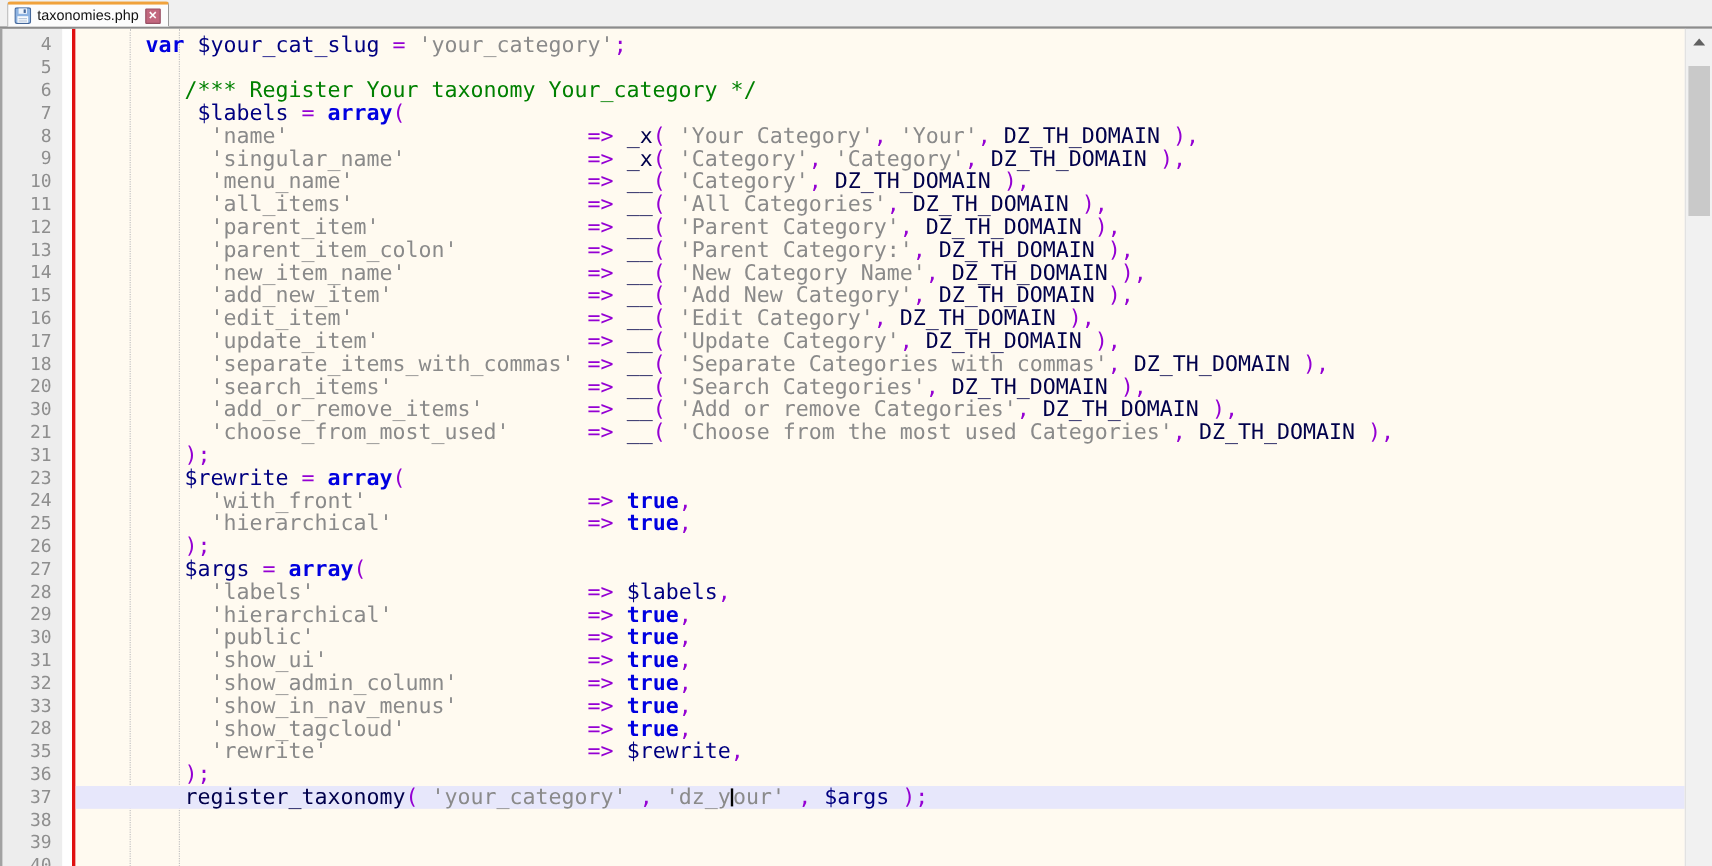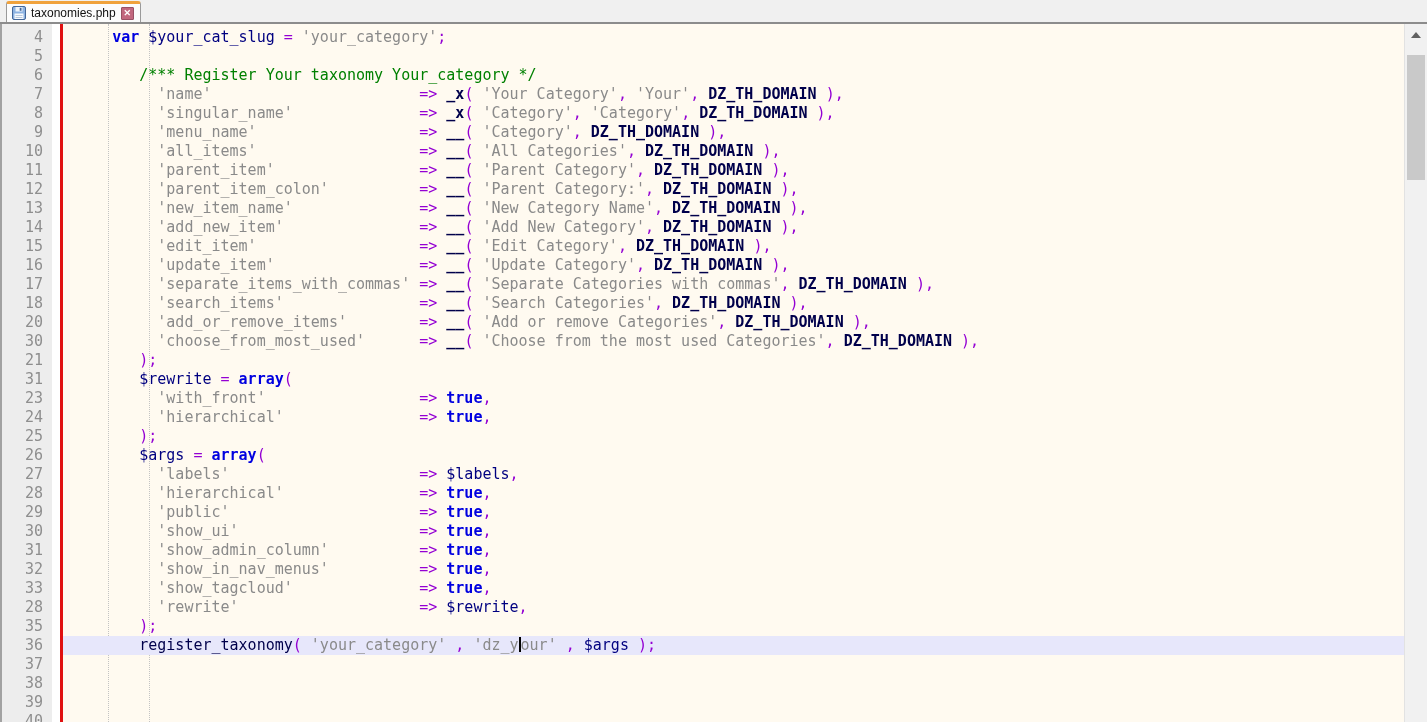--- a/index.html
+++ b/index.html
@@ -26,27 +26,27 @@
   }
   
   .editor{display:flex;height:698px;}
   .gutter{width:52px;box-sizing:border-box;background:#ededed;border-left:2px solid #a2a2a2;padding-top:4px;overflow:hidden;}
   .lnum{height:19px;line-height:19px;text-align:right;padding-right:9px;color:#8e8e8e;font-size:15px;}
   .margin-gap{width:8px;background:#ffffff;}
   .change-marker{width:3px;background:var(--marker);}
   .code{flex:1;position:relative;background:var(--edbg);padding-top:4px;overflow:hidden;}
   .guide{position:absolute;top:0;bottom:0;width:0;border-left:1px dotted #c3c3c3;}
   .guide.g1{left:45px;} .guide.g2{left:86px;}
-  .row{position:relative;height:19px;line-height:19px;white-space:pre;font-size:15px;padding-left:4px;color:#000;}
+  .row{position:relative;height:19px;line-height:19px;white-space:pre;font-size:18px;padding-left:4px;color:#000;}
   .row.cur{background:var(--curline);}
   .tk-kw{color:var(--c-kw);font-weight:bold;}
   .tk-var{color:var(--c-var);}
   .tk-str{color:var(--c-str);}
   .tk-op{color:var(--c-op);}
-  .tk-fn{color:var(--c-fn);font-weight:bold;}
+  .tk-fn{color:var(--c-fn);font-weight:normal;}
   .tk-id{color:var(--c-id);}
   .tk-cmt{color:var(--c-cmt);}
   .tk-sp{color:#000;}
   .tk-caret{display:inline-block;width:0;height:15px;border-left:2px solid #000;vertical-align:-2px;}
   
   .vscroll{width:22px;position:relative;background:#f1f1f1;border-left:1px solid #e2e2e2;}
   .scroll-arrow-up{position:absolute;top:8px;left:6px;width:0;height:0;
     border-left:5px solid transparent;border-right:5px solid transparent;border-bottom:6px solid #616161;}
   .scroll-thumb{position:absolute;left:2px;top:31px;width:18px;height:125px;background:#c9c9c9;}
 </style>
@@ -114,20 +114,21 @@
       </div>
     <div class="margin-gap"></div>
     <div class="change-marker"></div>
     <div class="code">
       <div class="guide g1"></div>
       <div class="guide g2"></div>
       <div id="code-rows">
           <div class="row"><span class="tk-sp">     </span><span class="tk-kw">var</span><span class="tk-sp"> </span><span class="tk-var">$your_cat_slug</span><span class="tk-sp"> </span><span class="tk-op">=</span><span class="tk-sp"> </span><span class="tk-str">'your_category'</span><span class="tk-op">;</span></div>
           <div class="row"></div>
           <div class="row"><span class="tk-sp">        </span><span class="tk-cmt">/*** Register Your taxonomy Your_category */</span></div>
+          <div class="row"><span class="tk-sp">         </span><span class="tk-var">$labels</span><span class="tk-sp"> </span><span class="tk-op">=</span><span class="tk-sp"> </span><span class="tk-kw">array</span><span class="tk-op">(</span></div>
           <div class="row"><span class="tk-sp">          </span><span class="tk-str">'name'</span><span class="tk-sp">                       </span><span class="tk-op">=&gt;</span><span class="tk-sp"> </span><span class="tk-fn">_x</span><span class="tk-op">(</span><span class="tk-sp"> </span><span class="tk-str">'Your Category'</span><span class="tk-op">,</span><span class="tk-sp"> </span><span class="tk-str">'Your'</span><span class="tk-op">,</span><span class="tk-sp"> </span><span class="tk-fn">DZ_TH_DOMAIN</span><span class="tk-sp"> </span><span class="tk-op">),</span></div>
           <div class="row"><span class="tk-sp">          </span><span class="tk-str">'singular_name'</span><span class="tk-sp">              </span><span class="tk-op">=&gt;</span><span class="tk-sp"> </span><span class="tk-fn">_x</span><span class="tk-op">(</span><span class="tk-sp"> </span><span class="tk-str">'Category'</span><span class="tk-op">,</span><span class="tk-sp"> </span><span class="tk-str">'Category'</span><span class="tk-op">,</span><span class="tk-sp"> </span><span class="tk-fn">DZ_TH_DOMAIN</span><span class="tk-sp"> </span><span class="tk-op">),</span></div>
           <div class="row"><span class="tk-sp">          </span><span class="tk-str">'menu_name'</span><span class="tk-sp">                  </span><span class="tk-op">=&gt;</span><span class="tk-sp"> </span><span class="tk-fn">__</span><span class="tk-op">(</span><span class="tk-sp"> </span><span class="tk-str">'Category'</span><span class="tk-op">,</span><span class="tk-sp"> </span><span class="tk-fn">DZ_TH_DOMAIN</span><span class="tk-sp"> </span><span class="tk-op">),</span></div>
           <div class="row"><span class="tk-sp">          </span><span class="tk-str">'all_items'</span><span class="tk-sp">                  </span><span class="tk-op">=&gt;</span><span class="tk-sp"> </span><span class="tk-fn">__</span><span class="tk-op">(</span><span class="tk-sp"> </span><span class="tk-str">'All Categories'</span><span class="tk-op">,</span><span class="tk-sp"> </span><span class="tk-fn">DZ_TH_DOMAIN</span><span class="tk-sp"> </span><span class="tk-op">),</span></div>
           <div class="row"><span class="tk-sp">          </span><span class="tk-str">'parent_item'</span><span class="tk-sp">                </span><span class="tk-op">=&gt;</span><span class="tk-sp"> </span><span class="tk-fn">__</span><span class="tk-op">(</span><span class="tk-sp"> </span><span class="tk-str">'Parent Category'</span><span class="tk-op">,</span><span class="tk-sp"> </span><span class="tk-fn">DZ_TH_DOMAIN</span><span class="tk-sp"> </span><span class="tk-op">),</span></div>
           <div class="row"><span class="tk-sp">          </span><span class="tk-str">'parent_item_colon'</span><span class="tk-sp">          </span><span class="tk-op">=&gt;</span><span class="tk-sp"> </span><span class="tk-fn">__</span><span class="tk-op">(</span><span class="tk-sp"> </span><span class="tk-str">'Parent Category:'</span><span class="tk-op">,</span><span class="tk-sp"> </span><span class="tk-fn">DZ_TH_DOMAIN</span><span class="tk-sp"> </span><span class="tk-op">),</span></div>
           <div class="row"><span class="tk-sp">          </span><span class="tk-str">'new_item_name'</span><span class="tk-sp">              </span><span class="tk-op">=&gt;</span><span class="tk-sp"> </span><span class="tk-fn">__</span><span class="tk-op">(</span><span class="tk-sp"> </span><span class="tk-str">'New Category Name'</span><span class="tk-op">,</span><span class="tk-sp"> </span><span class="tk-fn">DZ_TH_DOMAIN</span><span class="tk-sp"> </span><span class="tk-op">),</span></div>
           <div class="row"><span class="tk-sp">          </span><span class="tk-str">'add_new_item'</span><span class="tk-sp">               </span><span class="tk-op">=&gt;</span><span class="tk-sp"> </span><span class="tk-fn">__</span><span class="tk-op">(</span><span class="tk-sp"> </span><span class="tk-str">'Add New Category'</span><span class="tk-op">,</span><span class="tk-sp"> </span><span class="tk-fn">DZ_TH_DOMAIN</span><span class="tk-sp"> </span><span class="tk-op">),</span></div>
           <div class="row"><span class="tk-sp">          </span><span class="tk-str">'edit_item'</span><span class="tk-sp">                  </span><span class="tk-op">=&gt;</span><span class="tk-sp"> </span><span class="tk-fn">__</span><span class="tk-op">(</span><span class="tk-sp"> </span><span class="tk-str">'Edit Category'</span><span class="tk-op">,</span><span class="tk-sp"> </span><span class="tk-fn">DZ_TH_DOMAIN</span><span class="tk-sp"> </span><span class="tk-op">),</span></div>
           <div class="row"><span class="tk-sp">          </span><span class="tk-str">'update_item'</span><span class="tk-sp">                </span><span class="tk-op">=&gt;</span><span class="tk-sp"> </span><span class="tk-fn">__</span><span class="tk-op">(</span><span class="tk-sp"> </span><span class="tk-str">'Update Category'</span><span class="tk-op">,</span><span class="tk-sp"> </span><span class="tk-fn">DZ_TH_DOMAIN</span><span class="tk-sp"> </span><span class="tk-op">),</span></div>

